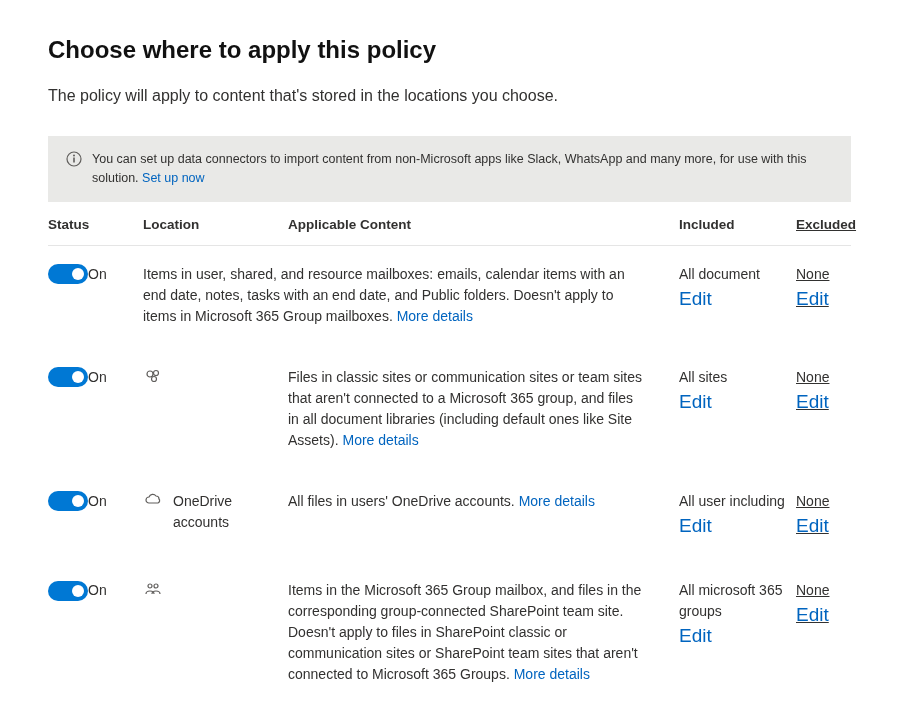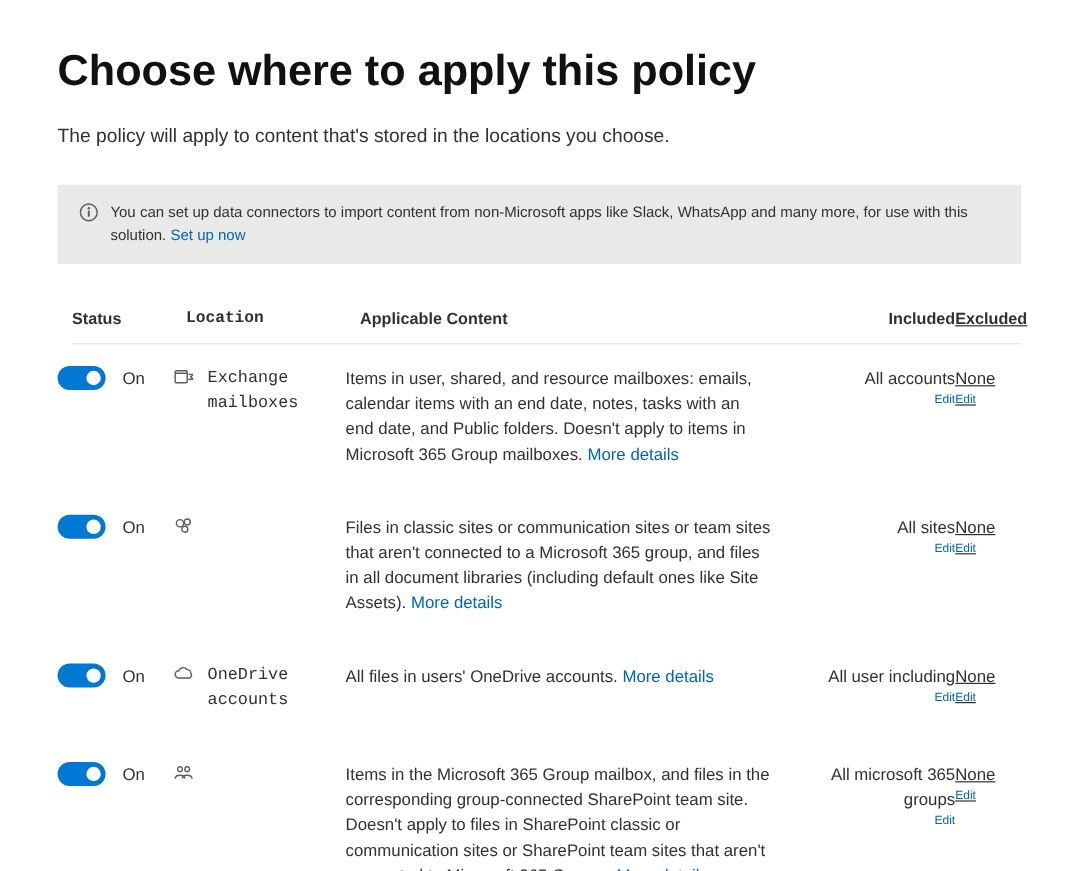--- a/index.html
+++ b/index.html
@@ -7,57 +7,56 @@
     margin: 0;
     padding: 32px 48px 40px 48px;
     font-family: "Segoe UI", -apple-system, sans-serif;
     font-size: 14px;
     color: #323130;
     background: #fff;
     width: 899px;
     line-height: 1.5;
   }
   h1 {
-    font-size: 36px;
+    font-size: 24px;
     font-weight: 700;
     margin: 0 0 16px 0;
     color: #111;
   }
   .subtitle {
     font-size: 16px;
     margin: 0 0 28px 0;
     color: #323130;
   }
   .infobar {
     background: #e9e9e7;
     padding: 14px 18px;
     display: flex;
     align-items: flex-start;
     gap: 10px;
     font-size: 12.5px;
     color: #323130;
-    margin-bottom: 36px;
+    margin-bottom: 13px;
   }
   .infobar svg { flex-shrink: 0; margin-top: 1px; }
   .link { color: #0064bf; cursor: pointer; }
 
   .table { width: 100%; }
   .thead {
     display: flex;
     font-weight: 600;
     font-size: 13.5px;
     padding-bottom: 10px;
     border-bottom: 1px solid #e5e5e5;
     color: #323130;
-    margin-left: 12px;
   }
   .col-status   { width: 95px; flex-shrink: 0; }
-  .col-location { width: 145px; flex-shrink: 0; display:flex; gap:10px; align-items:flex-start;font-family:Liberation Mono, monospace; }
+  .col-location { width: 145px; flex-shrink: 0; display:flex; gap:10px; align-items:flex-start; }
   .col-content  { flex: 1; padding-right: 36px; }
-  .col-included { width: 117px; flex-shrink: 0; text-align: right; }
+  .col-included { width: 117px; flex-shrink: 0; }
   .col-excluded { width: 55px; flex-shrink: 0; text-decoration: underline; }
 
   .thead .col-location { display:block; }
 
   .row {
     display: flex;
     padding: 18px 0 22px 0;
     font-size: 14px;
     align-items: flex-start;
   }
@@ -69,23 +68,23 @@
 
   .toggle {
     width: 40px; height: 20px; border-radius: 10px;
     background: #0078d4; position: relative; cursor: pointer;
     display:inline-block; vertical-align:middle;
   }
   .toggle .knob {
     width: 12px; height: 12px; border-radius: 50%;
     background: #fff; position: absolute; top: 4px; right: 4px;
   }
-  .toggle-wrap { display:flex; align-items:center; gap:14px; }
-
-  .editlink { color:#0064bf; cursor:pointer; font-size:10px; }
+  .toggle-wrap { display:flex; align-items:center; gap:0; }
+
+  .editlink { color:#0064bf; cursor:pointer; font-size:19px; }
 </style>
 </head>
 <body>
 
 <h1>Choose where to apply this policy</h1>
 <p class="subtitle">The policy will apply to content that's stored in the locations you choose.</p>
 
 <div class="infobar">
   <svg width="16" height="16" viewBox="0 0 16 16" fill="none">
     <circle cx="8" cy="8" r="7" stroke="#605e5c" stroke-width="1.2"></circle>
@@ -109,31 +108,23 @@
   <div id="tbody">
       <div class="row">
         <div class="col-status">
     <div class="toggle-wrap">
       <span class="toggle">
               <span class="knob"></span>
             </span>
       <span>On</span>
     </div>
         </div>
-        <div class="col-location">
-    <span class="loc-icon">
-      <svg width="16" height="16" viewBox="0 0 16 16">
-              <use href="#ic-exchange"></use>
-            </svg>
-    </span>
-    <span>Exchange mailboxes</span>
-        </div>
         <div class="col-content"><span>Items in user, shared, and resource mailboxes: emails, calendar items with an end date, notes, tasks with an end date, and Public folders. Doesn't apply to items in Microsoft 365 Group mailboxes. </span><span class="link">More details</span></div>
         <div class="col-included">
-          <div>All accounts</div>
+          <div>All document</div>
           <div class="editlink">Edit</div>
         </div>
         <div class="col-excluded">
           <div>None</div>
           <div class="editlink">Edit</div>
         </div>
       </div>
       <div class="row">
         <div class="col-status">
     <div class="toggle-wrap">

